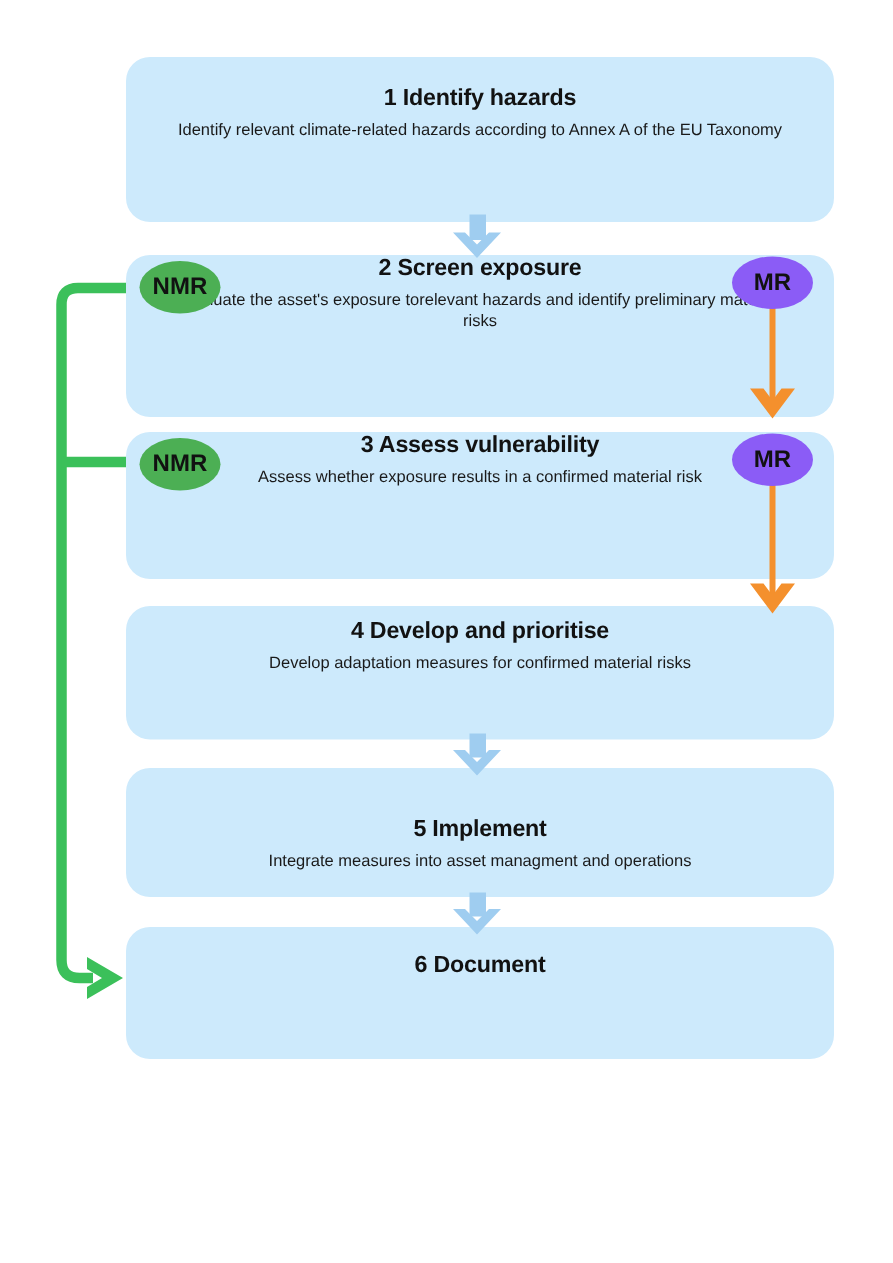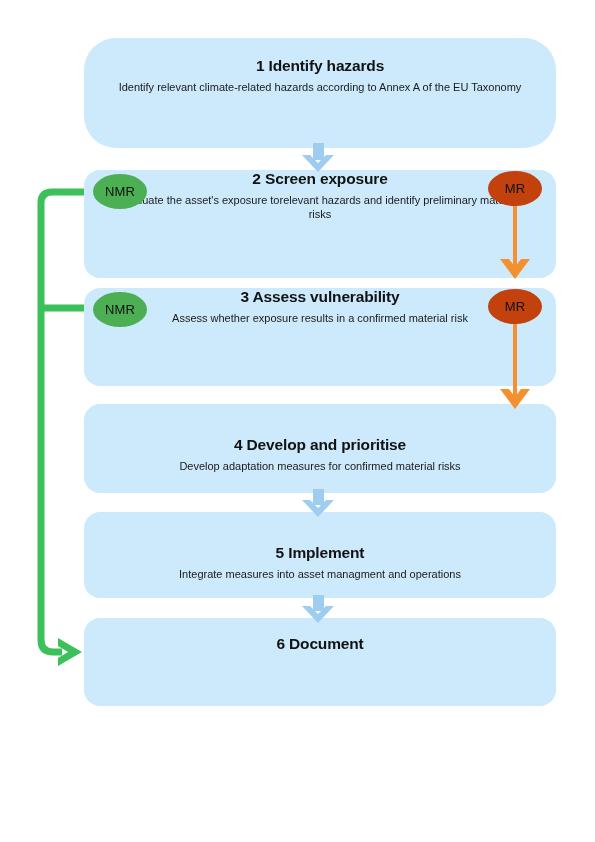--- a/index.html
+++ b/index.html
@@ -71,44 +71,44 @@
   .step-desc {
     font-size: 11px;
     font-weight: normal;
     color: #1a1a1a;
     line-height: 1.32;
     margin: 4px 0 0 0;
     max-width: 420px;
   }
 
   
-  #step-1 { top: 38px;  height: 110px; padding-top: 19px; border-radius: 32px; }
+  #step-1 { top: 38px;  height: 110px; padding-top: 19px; }
   #step-2 { top: 170px; height: 108px; }
   #step-3 { top: 288px; height: 98px;  }
-  #step-4 { top: 404px; height: 89px;  padding-top: 32px; }
+  #step-4 { top: 404px; height: 89px;  padding-top: 8px; }
   #step-5 { top: 512px; height: 86px;  padding-top: 32px; }
   #step-6 { top: 618px; height: 88px;  padding-top: 17px; }
 
   
   .badge {
     position: absolute;
     width: 54px;
     height: 35px;
     border-radius: 50%;
     display: flex;
     align-items: center;
     justify-content: center;
-    font-size: 13px;
-    font-weight: normal;
+    font-size: 16px;
+    font-weight: bold;
     color: #111111;
     z-index: 4;
     letter-spacing: 0.1px;
   }
   .badge-nmr { background: #4caf54; }
-  .badge-mr  { background: #c2410c; }
+  .badge-mr  { background: #8b5cf6; }
 
   #badge-nmr-2 { left: 93px;  top: 174px; }
   #badge-nmr-3 { left: 93px;  top: 292px; }
   #badge-mr-2  { left: 488px; top: 171px; }
   #badge-mr-3  { left: 488px; top: 289px; }
 </style>
 </head>
 <body>
 
 <div id="diagram-root">

